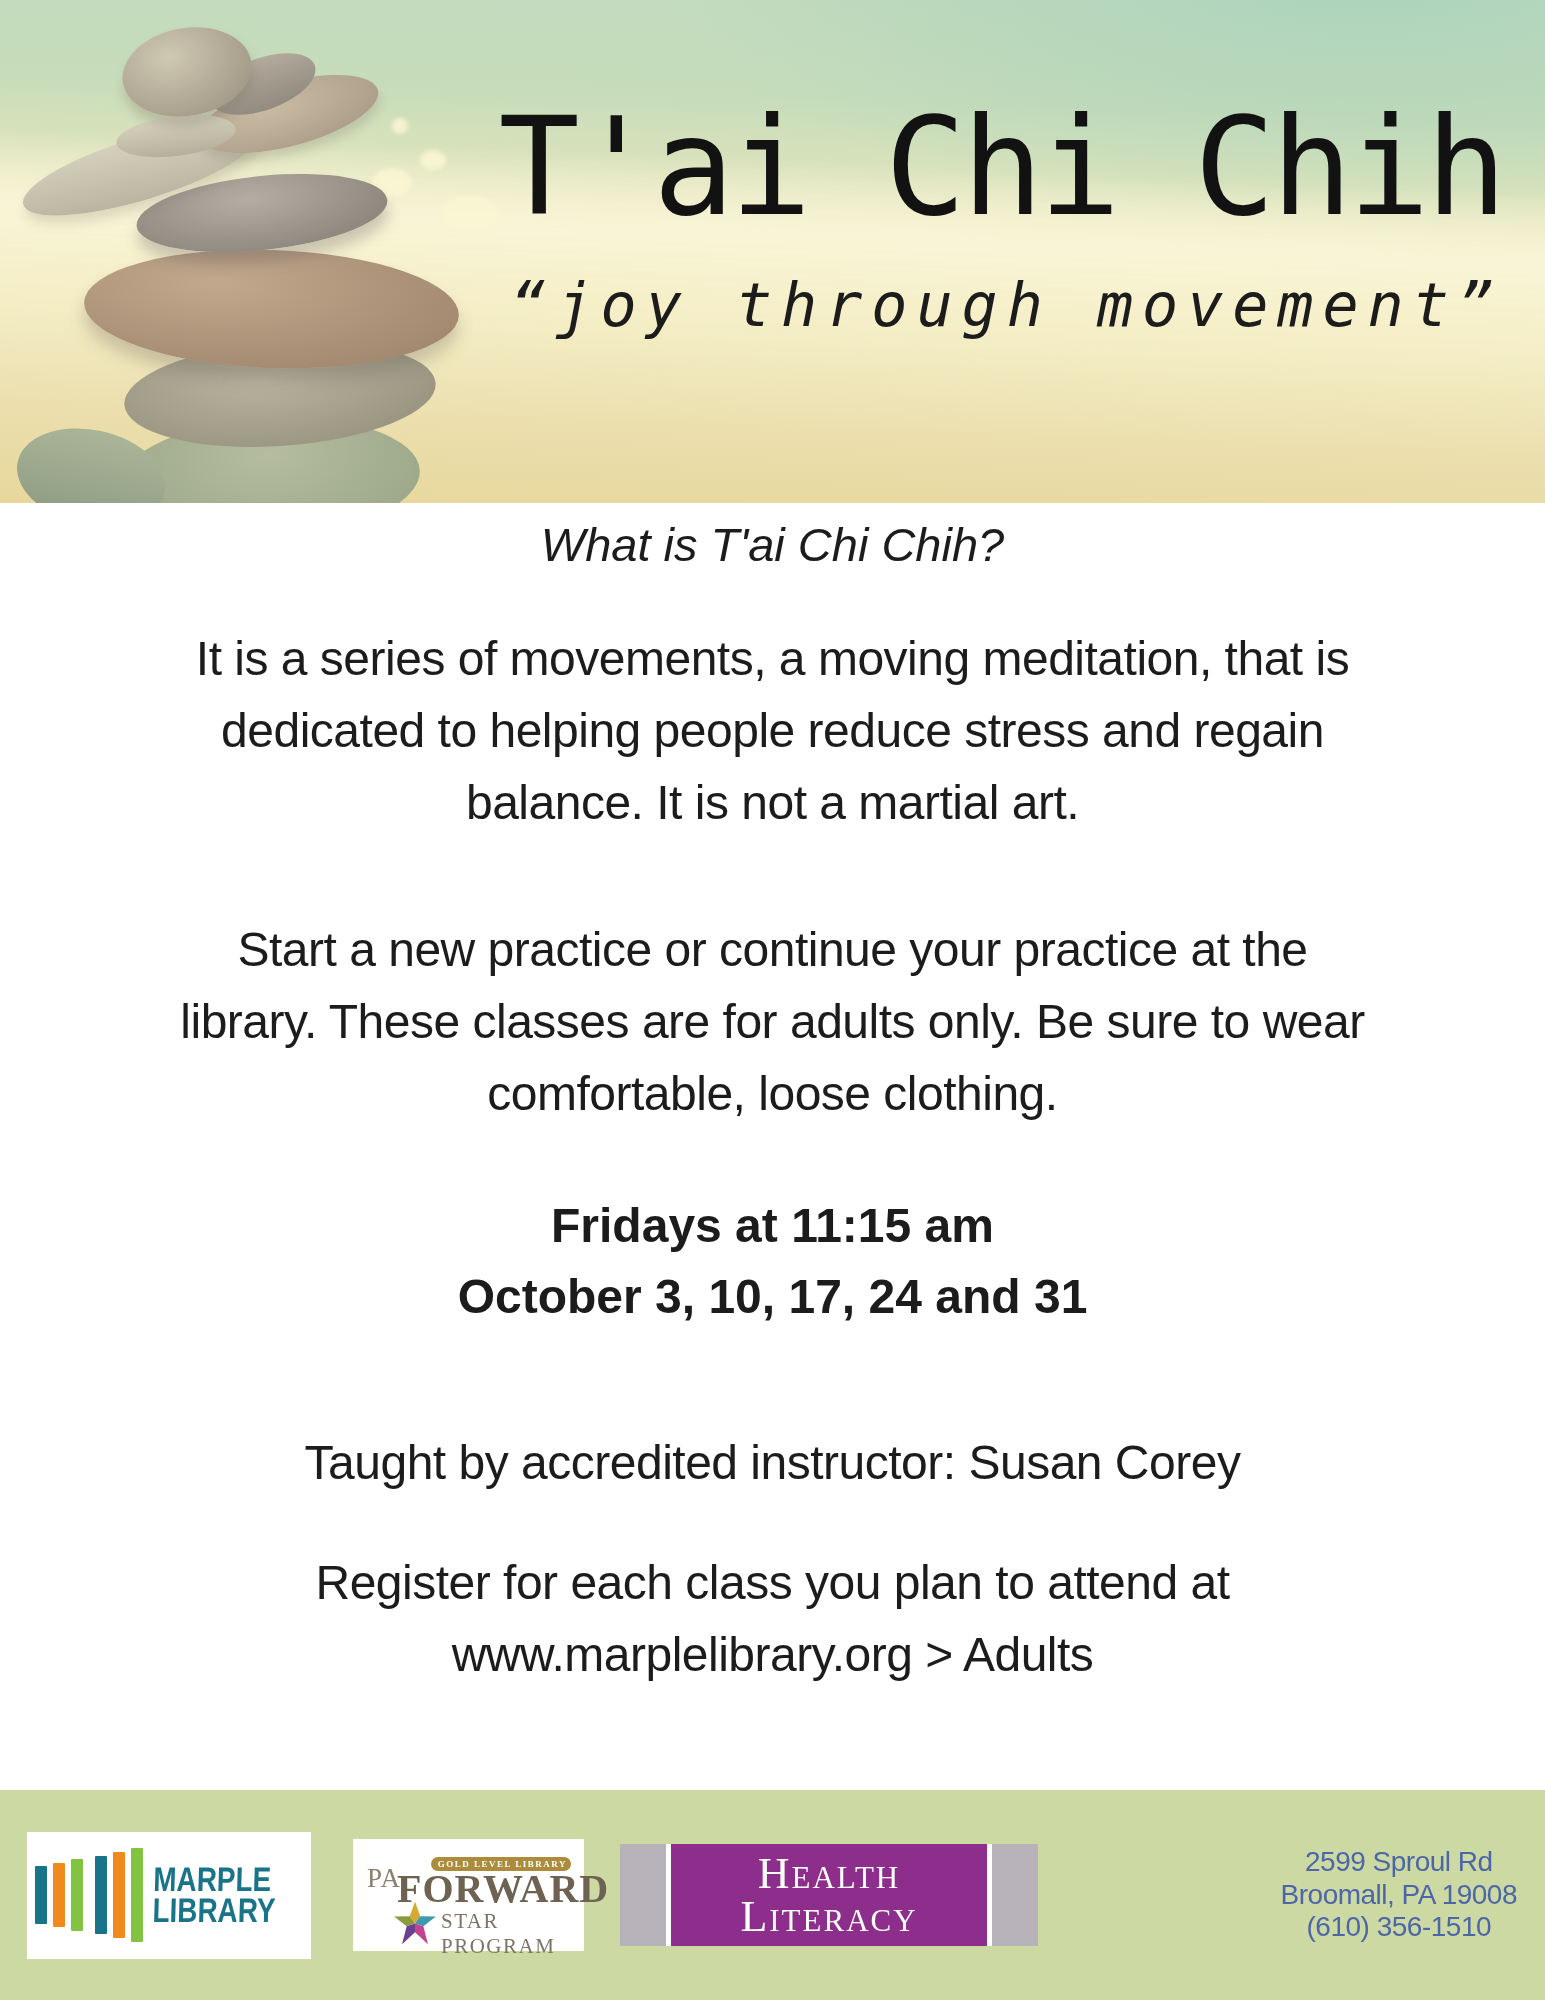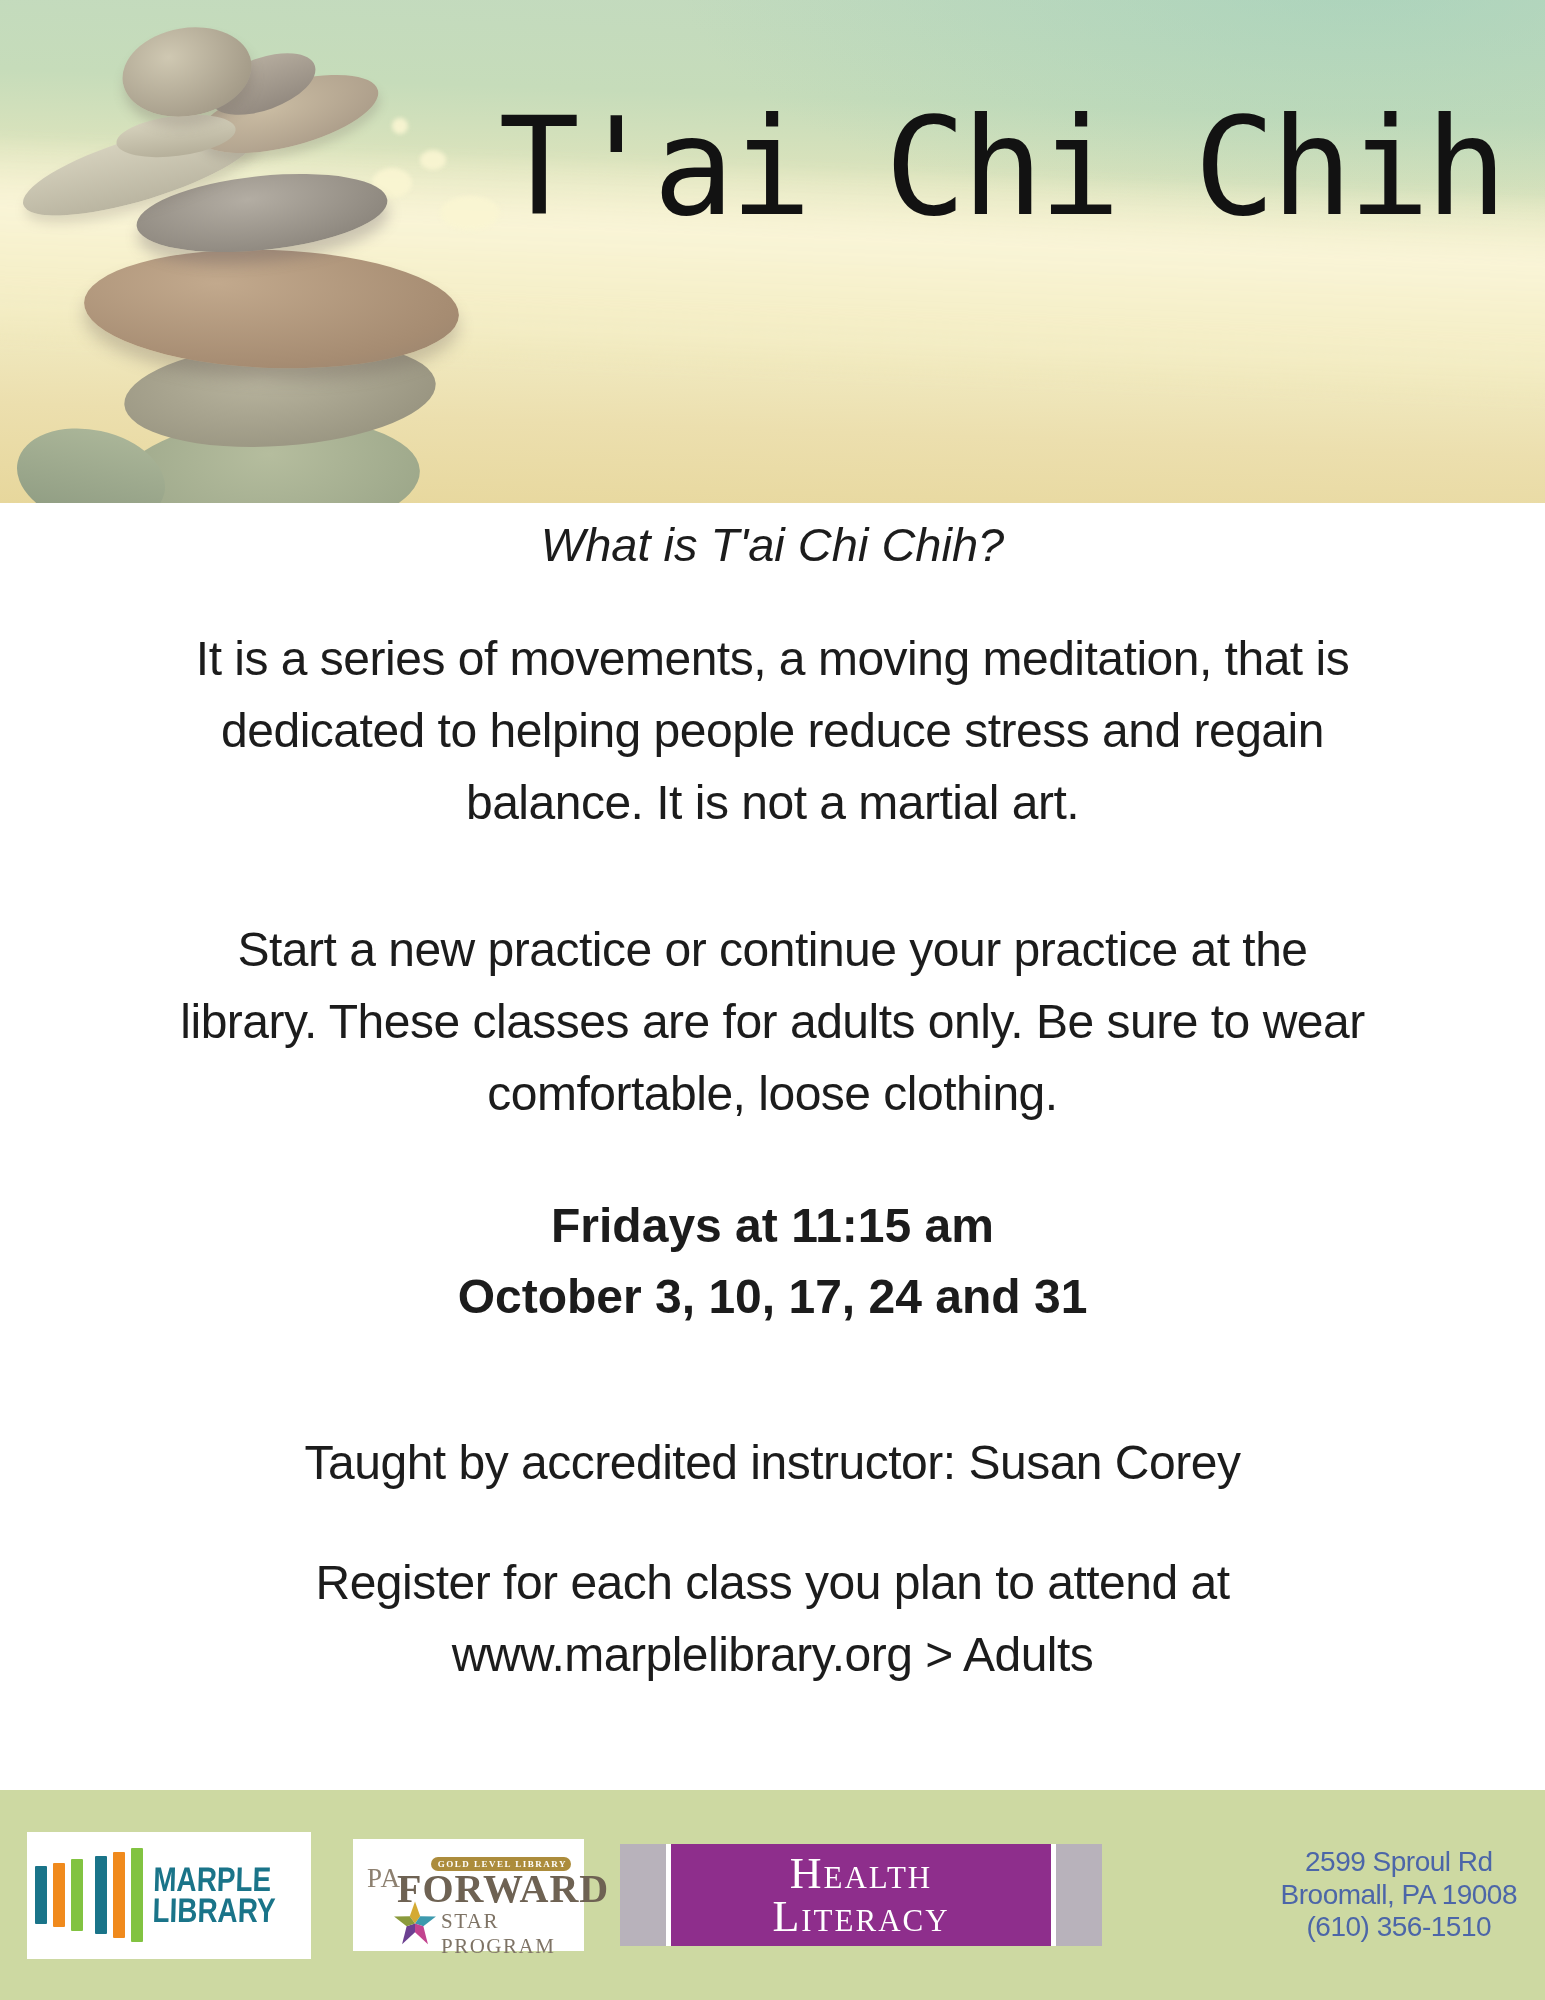--- a/index.html
+++ b/index.html
@@ -205,21 +205,21 @@
   }
   .star-svg { position: absolute; left: 40px; top: 60px; }
   .star-program {
     position: absolute; left: 88px; top: 70px;
     font-size: 21px; color: #7e7365; letter-spacing: 1.5px;
   }
 
   .hl-group { display: flex; align-items: center; margin-left: 36px; height: 102px; }
   .hl-gray { width: 46px; height: 102px; background: #b8b2bb; }
   .hl-purple {
-    width: 390px; height: 102px;
+    width: 326px; height: 102px;
     background: #8e2e8c;
     border-left: 5px solid #ffffff;
     border-right: 5px solid #ffffff;
     display: flex;
     flex-direction: column;
     align-items: center;
     justify-content: center;
     color: #ffffff;
     font-family: "Liberation Serif", serif;
     font-variant: small-caps;
@@ -257,20 +257,21 @@
       <div class="stone s-mid"></div>
       <div class="stone s-long"></div>
       <div class="stone s-tan"></div>
       <div class="stone s-dark"></div>
       <div class="stone s-flat1"></div>
       <div class="stone s-top"></div>
     </div>
 
     <div class="hero-text">
       <h1 class="hero-title">T'ai Chi Chih</h1>
+      <div class="hero-subtitle">“joy through movement”</div>
     </div>
   </header>
 
   <main class="content">
     <p class="heading-italic">What is T'ai Chi Chih?</p>
     <p class="para pre">It is a series of movements, a moving meditation, that is
 dedicated to helping people reduce stress and regain
 balance.  It is not a martial art.</p>
     <p class="para para2 pre">Start a new practice or continue your practice at the
 library.  These classes are for adults only. Be sure to wear

